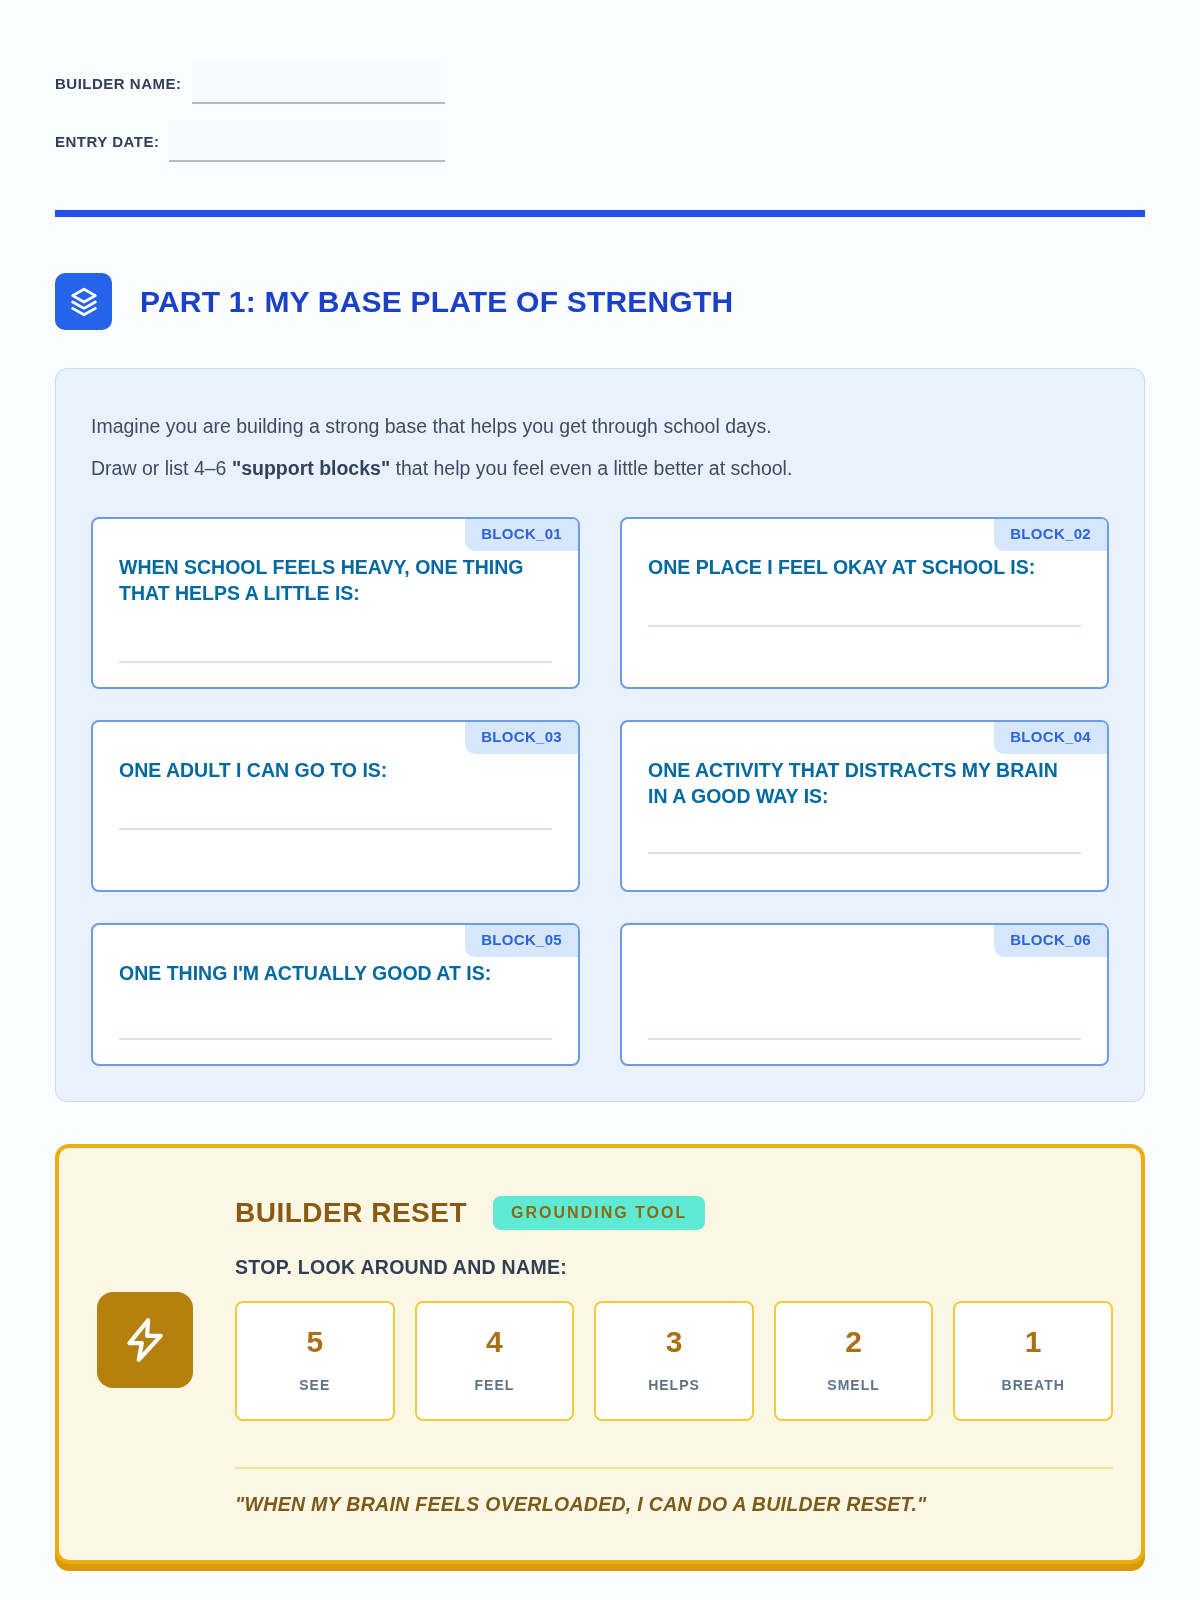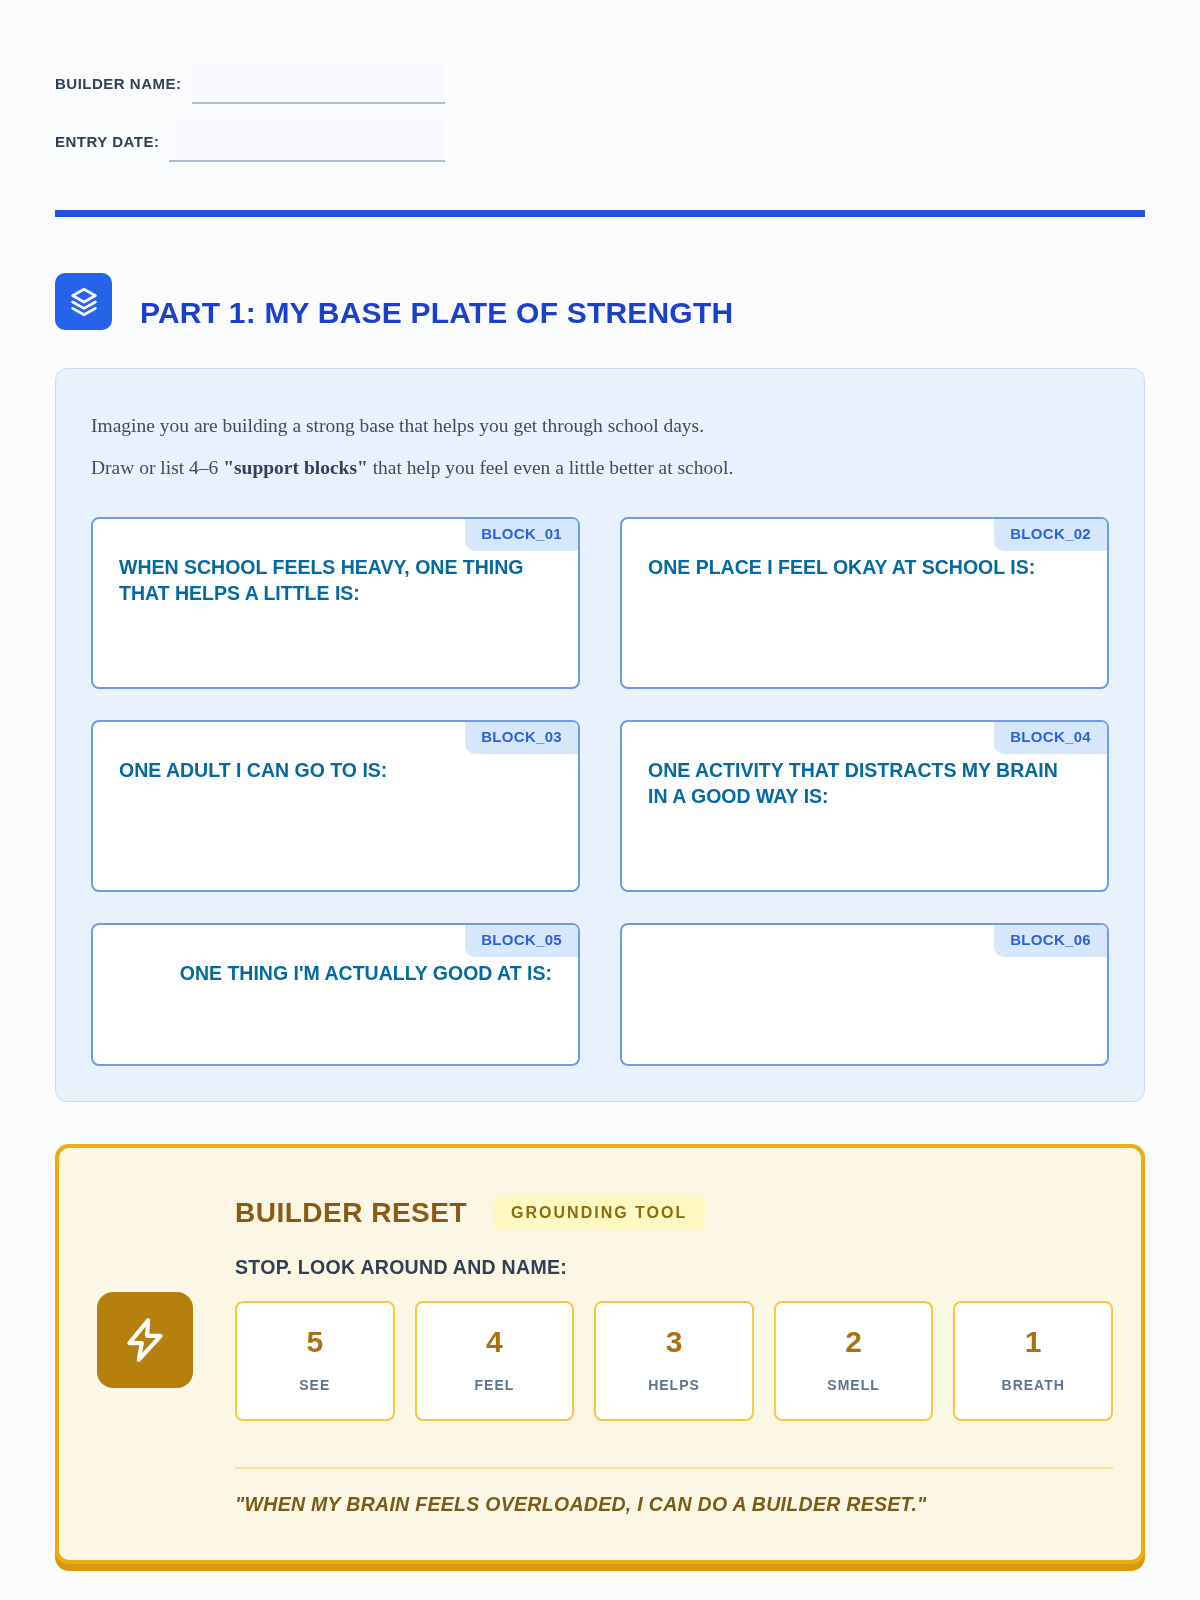--- a/index.html
+++ b/index.html
@@ -48,21 +48,21 @@
     border-bottom: 2px solid #A9BDD1;
     outline: none;
     font-family: "Liberation Sans", sans-serif;
     font-size: 16px;
     color: #31405A;
     padding: 0 6px;
   }
   .rule { height: 7px; background: #2351E3; margin-top: 32px; }
 
   
-  .section-heading { display: flex; align-items: flex-end; gap: 28px; margin-top: 56px; }
+  .section-heading { display: flex; align-items: center; gap: 28px; margin-top: 56px; }
   .icon-tile {
     width: 57px; height: 57px;
     background: #2563EB;
     border-radius: 10px;
     display: flex; align-items: center; justify-content: center;
     flex: none;
   }
   .section-title {
     font-size: 30px;
     font-weight: bold;
@@ -71,38 +71,38 @@
   }
 
   
   .panel {
     margin-top: 38px;
     background: #E9F1FD;
     border: 1px solid #C7DBF7;
     border-radius: 12px;
     padding: 42px 35px 35px 35px;
   }
-  .intro p { font-size: 19.5px; color: #3D4C63; line-height: 1.55; margin-bottom: 12px; font-family: Liberation Serif, serif; }
+  .intro p { font-size: 19.5px; color: #3D4C63; line-height: 1.55; margin-bottom: 12px; }
   .intro b { color: #33415C; }
 
   .block-grid {
     margin-top: 34px;
     display: grid;
     grid-template-columns: 1fr 1fr;
     column-gap: 40px;
     row-gap: 31px;
   }
   .block-card {
     position: relative;
     background: #FFFFFF;
     border: 2px solid #6D9BE8;
     border-radius: 8px;
     padding: 36px 26px 16px 26px;
     display: flex;
-    flex-direction: row;
+    flex-direction: column;
   }
   .block-card.tall { min-height: 172px; }
   .block-card.short { min-height: 143px; justify-content: flex-end; }
   .block-tag {
     position: absolute;
     top: 0; right: 0;
     background: #D7E7FB;
     color: #2C63DD;
     font-size: 15px;
     font-weight: bold;
@@ -142,21 +142,21 @@
   }
   .reset-content { flex: 1; }
   .reset-title-row { display: flex; align-items: center; gap: 26px; text-align: center; }
   .reset-title {
     font-size: 28px;
     font-weight: bold;
     color: #8A5913;
     letter-spacing: 0.5px;
   }
   .reset-badge {
-    background: #fef9c3;
+    background: #5eead4;
     color: #8D6A0F;
     font-size: 16px;
     font-weight: bold;
     letter-spacing: 2px;
     padding: 8px 18px;
     border-radius: 8px;
   }
   .reset-instruction {
     margin-top: 26px;
     font-size: 19.5px;

